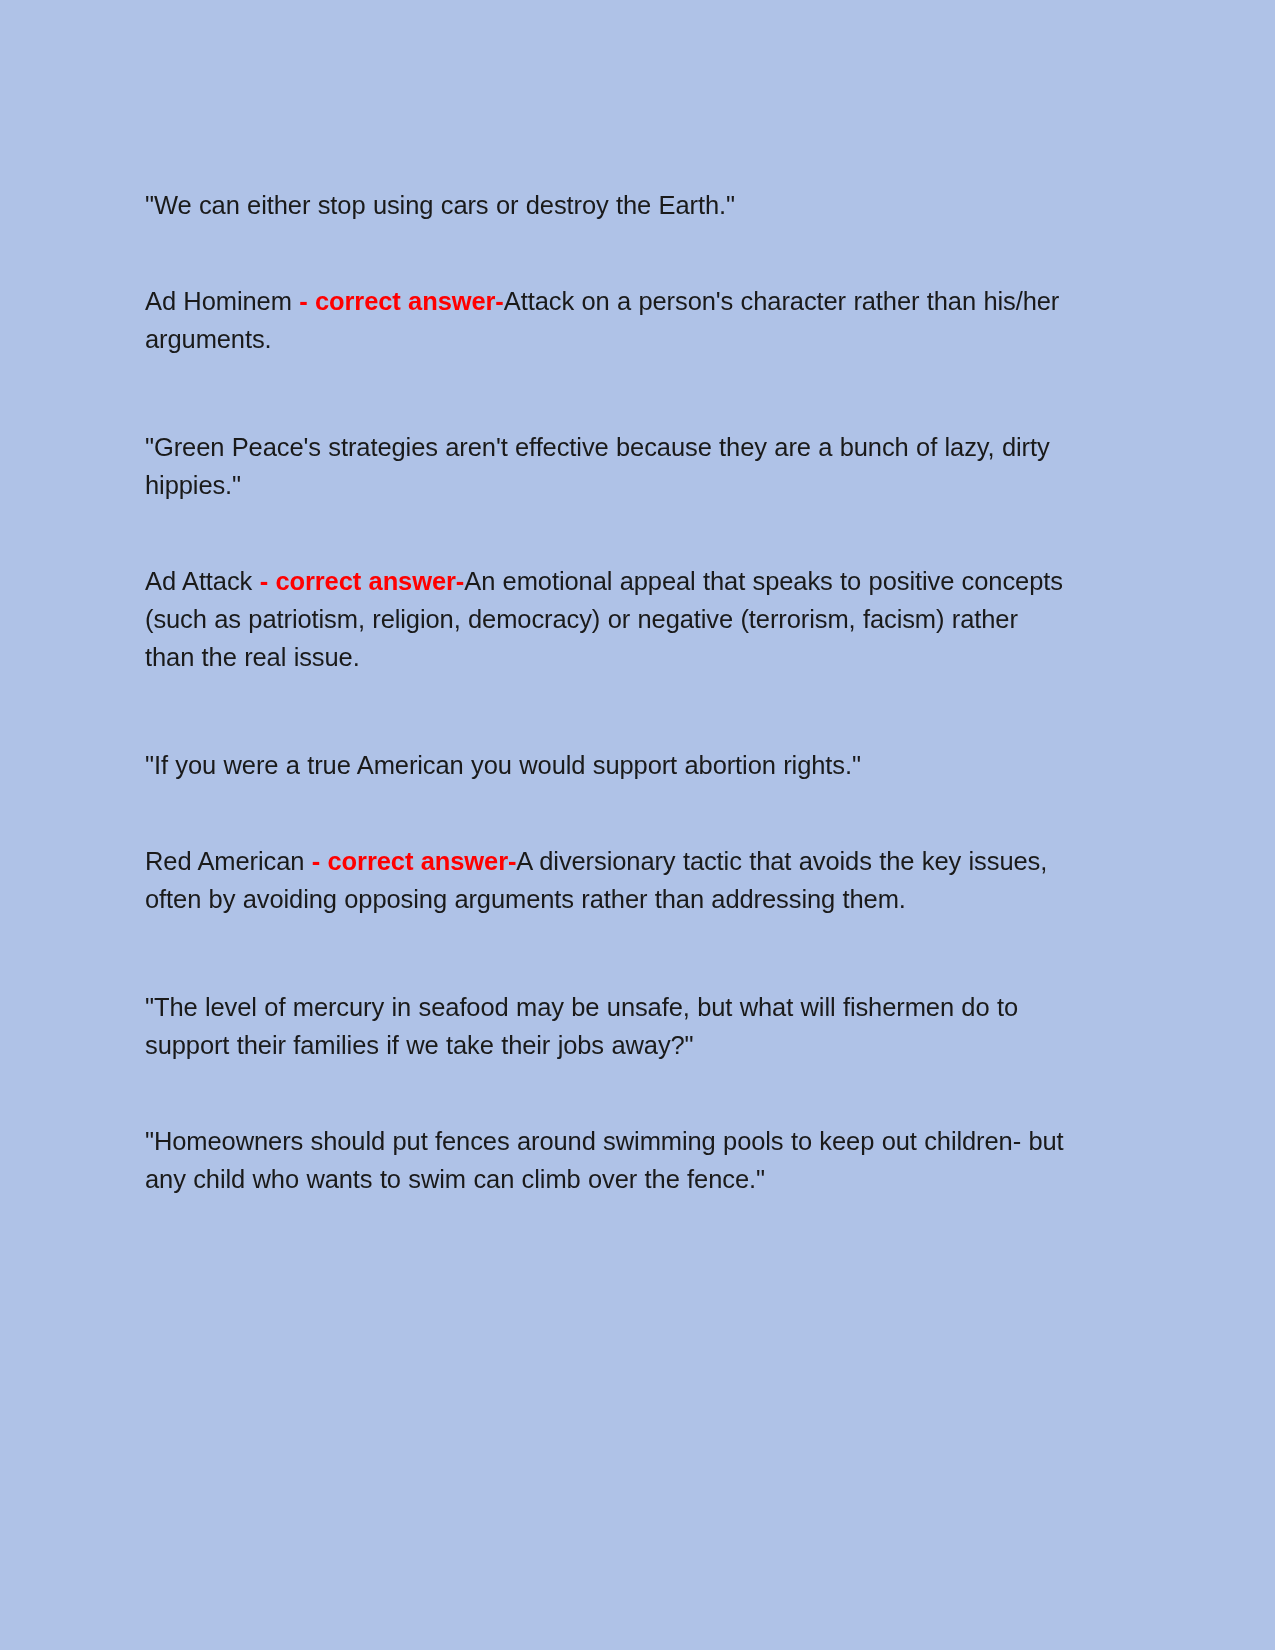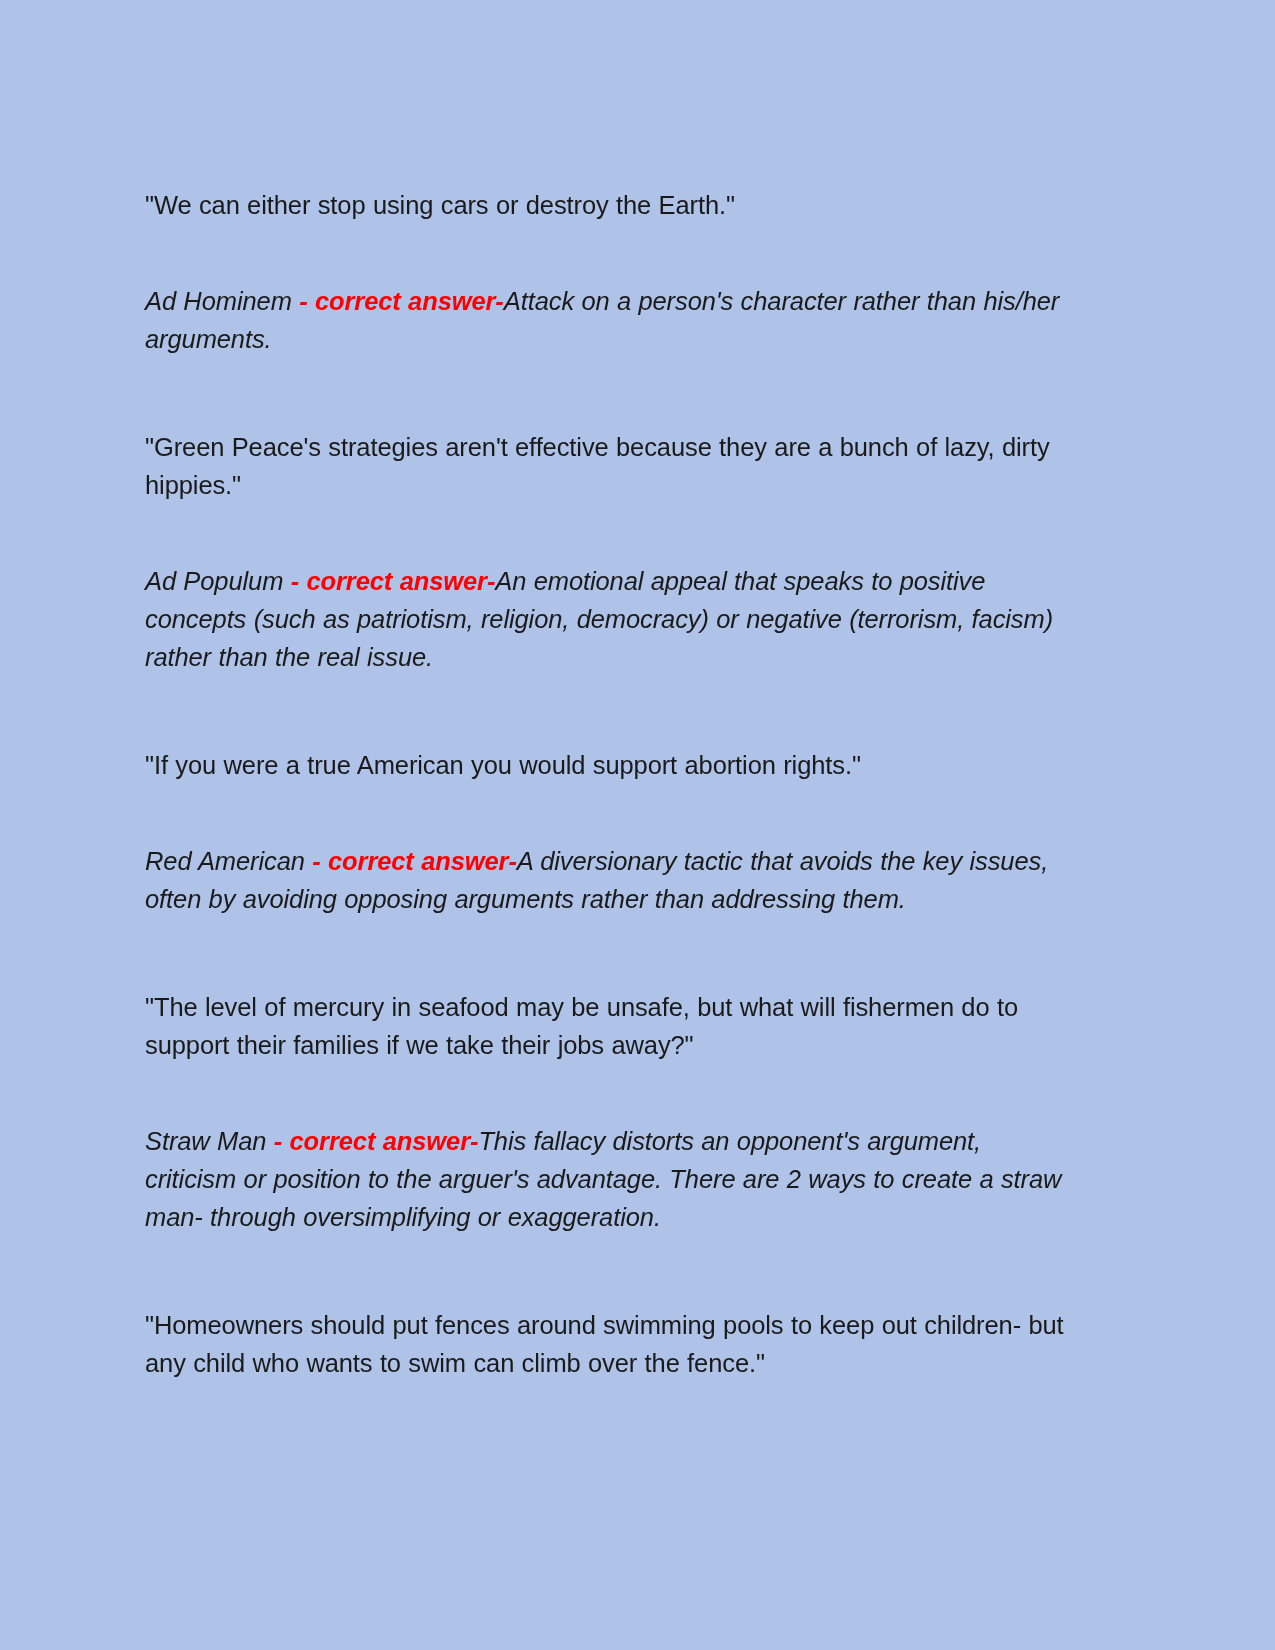--- a/index.html
+++ b/index.html
@@ -37,21 +37,20 @@
     margin: 0 0 58px 0;
   }
   .block:last-child {
     margin-bottom: 0;
   }
   .block.quote {
     margin-bottom: 58px;
   }
   .block.answer {
     margin-bottom: 70px;
-    font-style: italic;
   }
   .term {
     color: #1a1a1a;
   }
   .marker {
     color: #ff0000;
     font-weight: bold;
   }
   .definition {
     color: #1a1a1a;
@@ -62,26 +61,25 @@
 
 <div class="page">
   <div class="content">
 
     <p class="block quote">"We can either stop using cars or destroy the Earth."</p>
 
     <p class="block answer"><span class="term">Ad Hominem </span><span class="marker">- correct answer-</span><span class="definition">Attack on a person's character rather than his/her arguments.</span></p>
 
     <p class="block quote">"Green Peace's strategies aren't effective because they are a bunch of lazy, dirty hippies."</p>
 
-    <p class="block answer"><span class="term">Ad Populum </span><span class="marker">- correct answer-</span><span class="definition">An emotional appeal that speaks to positive concepts (such as patriotism, religion, democracy) or negative (terrorism, facism) rather than the real issue.</span></p>
+    <p class="block answer"><span class="term">Ad Attack </span><span class="marker">- correct answer-</span><span class="definition">An emotional appeal that speaks to positive concepts (such as patriotism, religion, democracy) or negative (terrorism, facism) rather than the real issue.</span></p>
 
     <p class="block quote">"If you were a true American you would support abortion rights."</p>
 
     <p class="block answer"><span class="term">Red American </span><span class="marker">- correct answer-</span><span class="definition">A diversionary tactic that avoids the key issues, often by avoiding opposing arguments rather than addressing them.</span></p>
 
     <p class="block quote">"The level of mercury in seafood may be unsafe, but what will fishermen do to support their families if we take their jobs away?"</p>
 
-    <p class="block answer"><span class="term">Straw Man </span><span class="marker">- correct answer-</span><span class="definition">This fallacy distorts an opponent's argument, criticism or position to the arguer's advantage. There are 2 ways to create a straw man- through oversimplifying or exaggeration.</span></p>
 
     <p class="block quote">"Homeowners should put fences around swimming pools to keep out children- but any child who wants to swim can climb over the fence."</p>
 
   </div>
 </div>
 
 </body></html>

